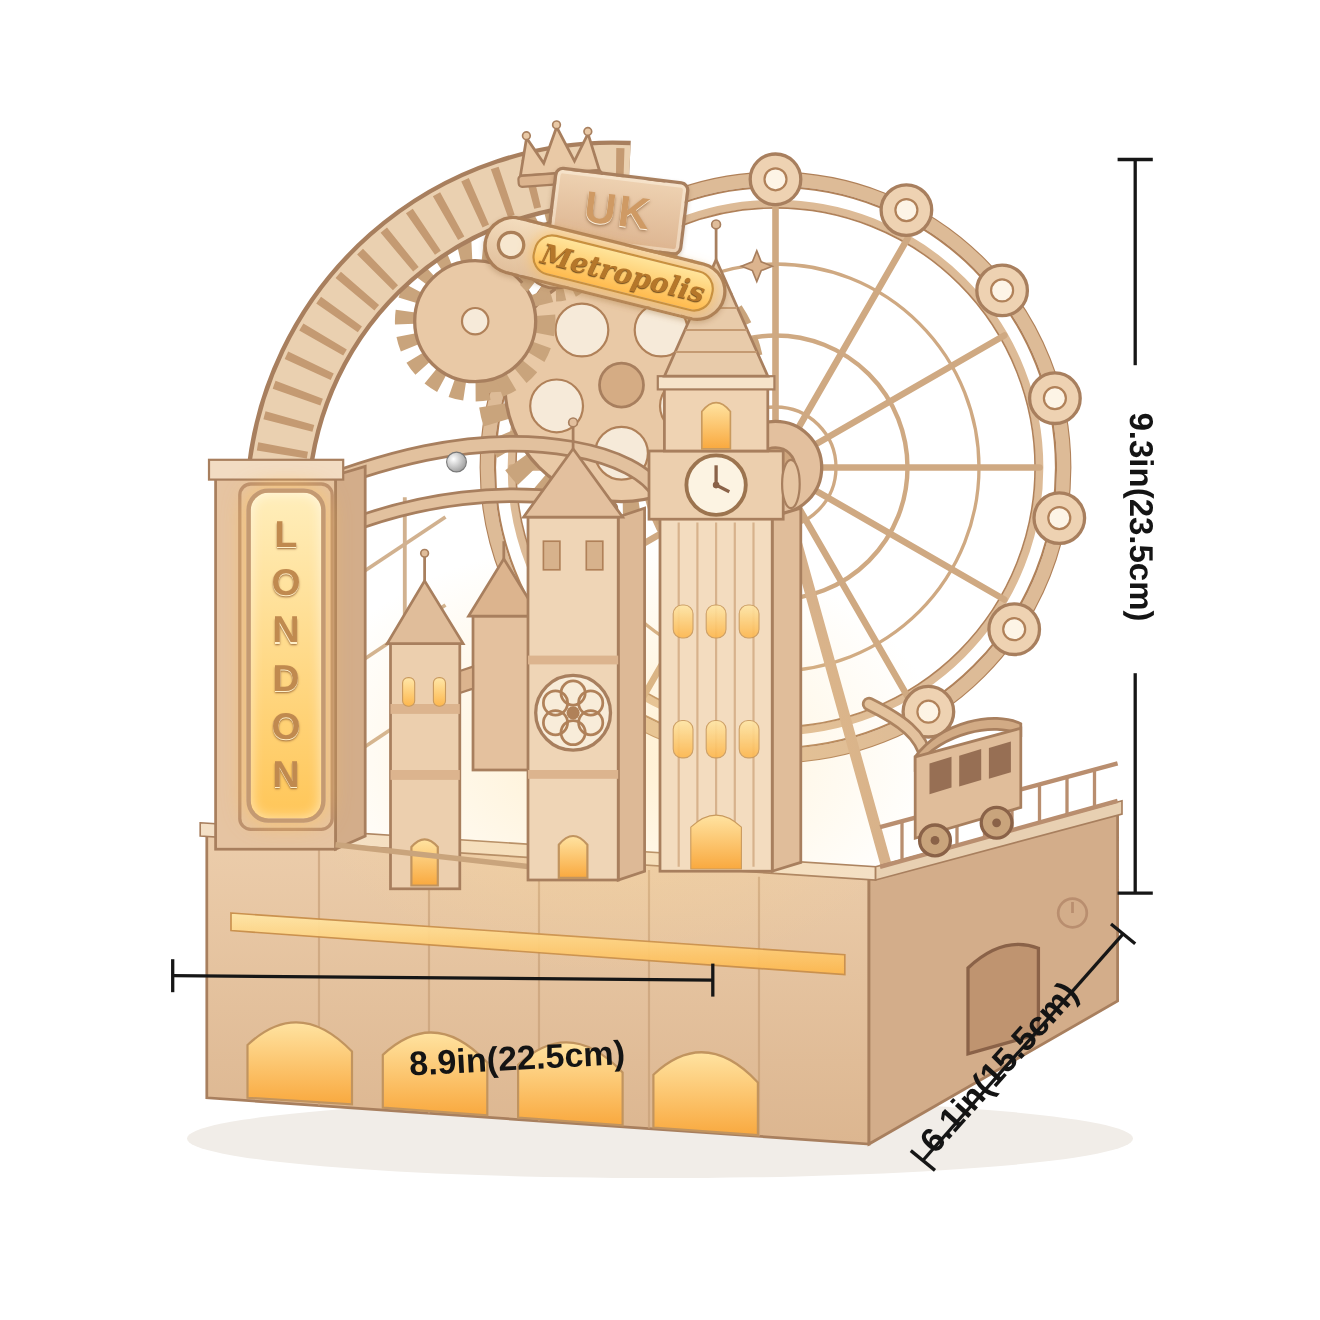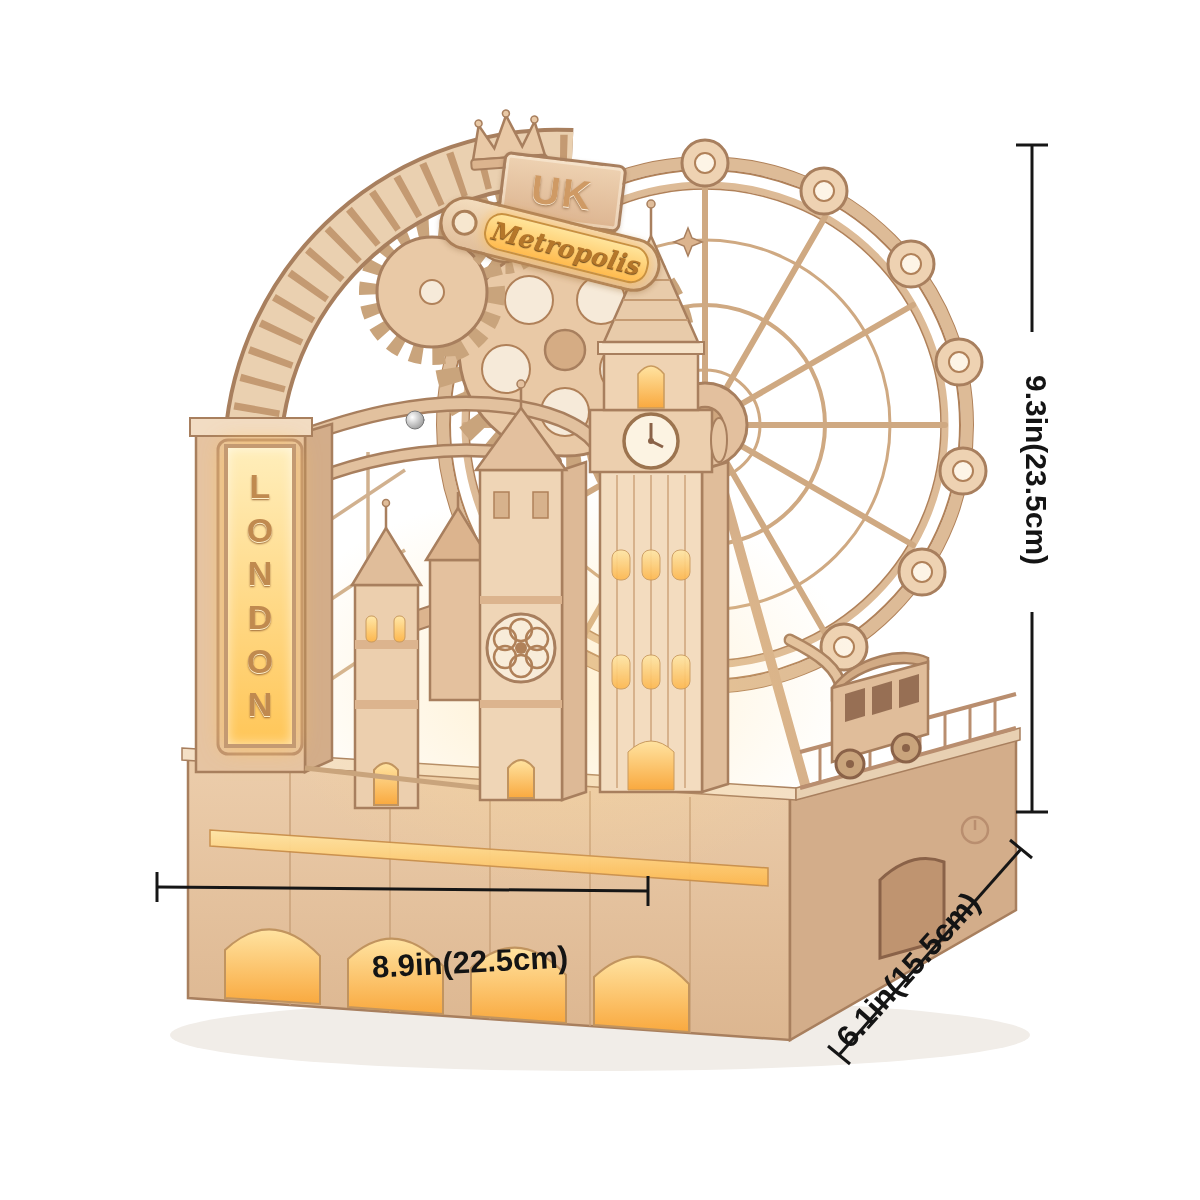--- a/index.html
+++ b/index.html
@@ -24,21 +24,21 @@
   .emblem-circle{width:20px;height:20px;border:3px solid #ab7f58;border-radius:50%;
     background:#f7e7cf;flex:0 0 auto;}
   .banner-glow{flex:1;height:34px;border-radius:17px;border:2px solid #c9913f;
     background:linear-gradient(#ffe49a,#ffbb4f);display:flex;align-items:center;justify-content:center;
     font-family:"DejaVu Serif",serif;font-style:italic;font-weight:700;font-size:25px;
     color:#b5772a;text-shadow:0 1px 1px #6e4a1d;box-shadow:0 0 14px rgba(255,190,80,.8);}
 
   
   .london-sign{left:224px;top:444px;width:72px;height:304px;
     background:linear-gradient(180deg,#ffeebb,#ffc658);
-    border:4px solid #c49a72;border-radius:0;box-sizing:border-box;
+    border:4px solid #c49a72;border-radius:20px;box-sizing:border-box;
     box-shadow:0 0 22px rgba(255,195,90,.75),inset 0 0 12px rgba(255,255,255,.6);
     display:flex;align-items:center;justify-content:center;}
   .london-sign span{display:block;width:40px;word-break:break-all;line-height:1.28;
     font-size:34px;font-weight:800;color:#c08a4f;text-align:center;
     text-shadow:0 1px 0 #fff0c8,0 2px 2px #9c6a3a;}
 
   
   .dim-label{position:absolute;z-index:3;font-weight:700;font-size:30px;line-height:1;
     color:#141414;white-space:nowrap;}
   .dim-height{left:1036px;top:470px;transform:translate(-50%,-50%) rotate(90deg);}

